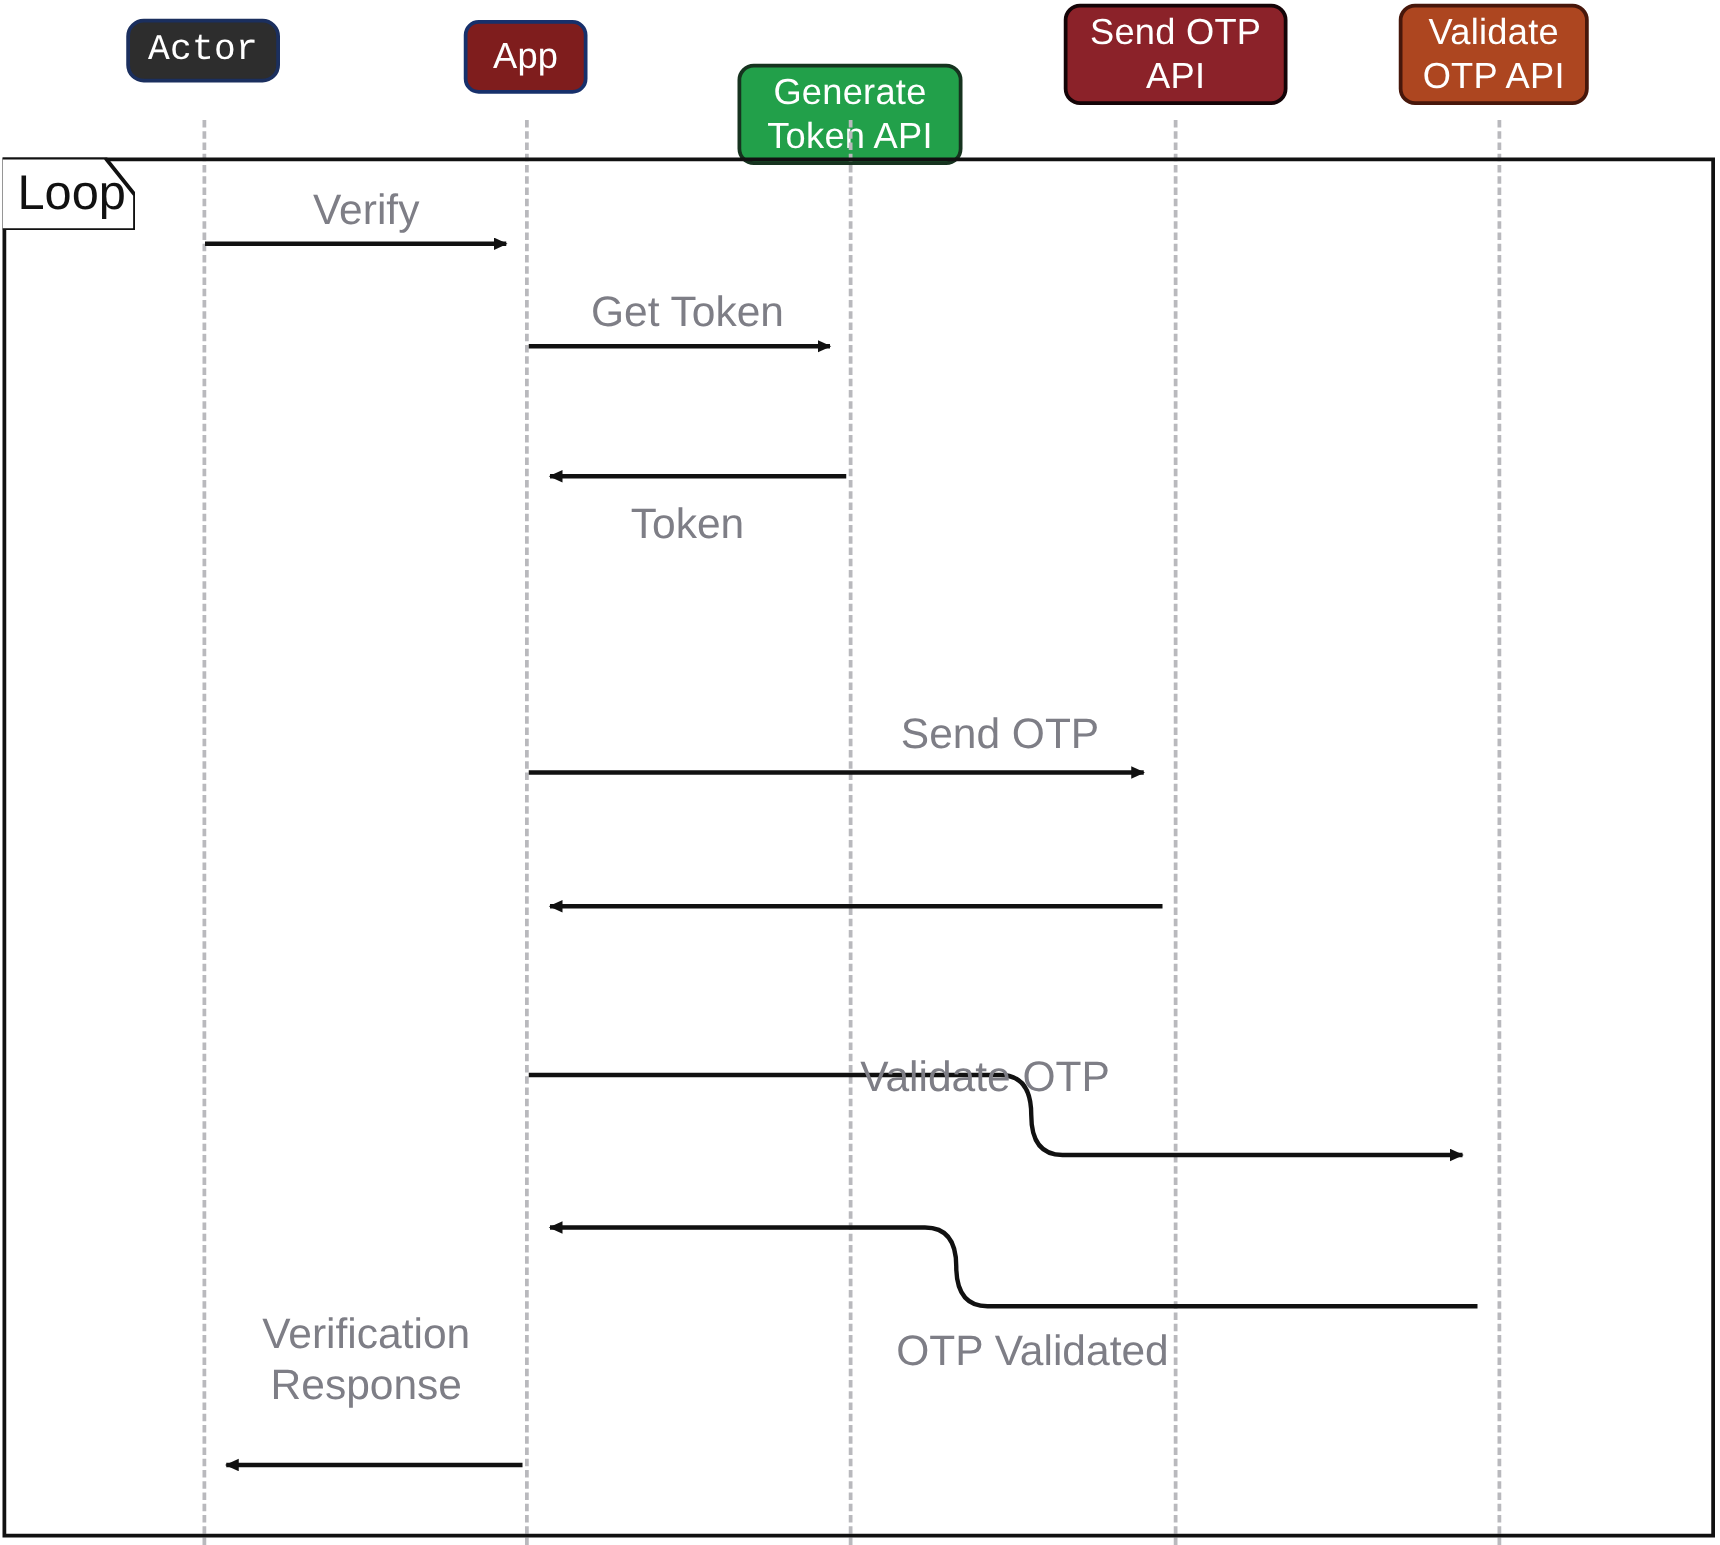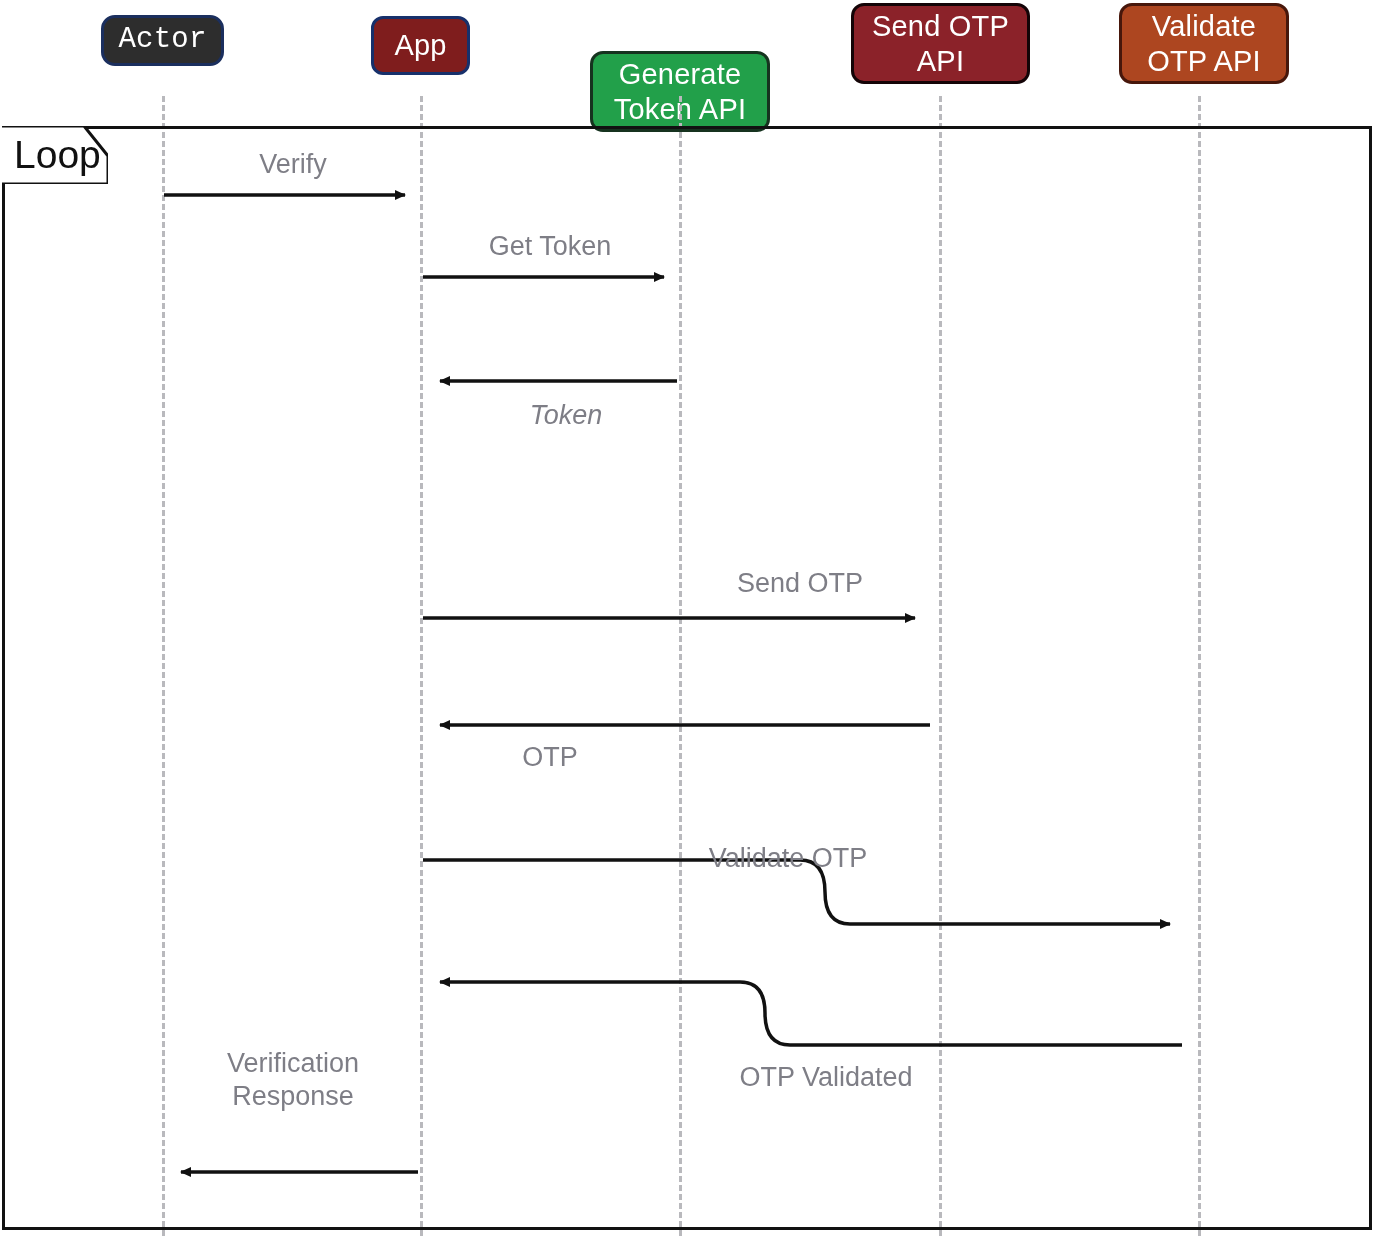--- a/index.html
+++ b/index.html
@@ -54,21 +54,21 @@
     border-radius: 13px;
     margin-top: 48px;
   }
   .node-send {
     left: 851px; top: 3px; width: 179px; height: 81px;
     background: #8b2229;
     border: 3px solid #140407;
     border-radius: 13px;
   }
   .node-validate {
-    left: 1119px; top: 3px; width: 170px; height: 81px;
+    left: 1119px; top: 3px; width: 152px; height: 81px;
     background: #ad4620;
     border: 3px solid #47170b;
     border-radius: 13px;
   }
 
   
   .lifeline {
     position: absolute;
     top: 96px;
     width: 0;
@@ -102,21 +102,21 @@
     position: absolute;
     left: 2px; top: 126px;
     width: 106px; height: 58px;
     pointer-events: none;
   }
 
   
   .msg-label {
     position: absolute;
     color: #7e7e86;
-    font-size: 27px;
+    font-size: 34px;
     line-height: 1.22;
     white-space: pre-line;
   }
   .msg-label.center { text-align: center; }
   .msg-label.left { text-align: left; }
 
   svg.wires {
     position: absolute;
     left: 0; top: 0;
     width: 1376px; height: 1236px;
@@ -186,26 +186,25 @@
 
     <path d="M 1182 1045 L 790 1045 Q 765 1045 765 1013 Q 765 982 740 982 L 440 982" fill="none" stroke="#111111" stroke-width="3.5" marker-end="url(#arrL)"></path>
 
     <line x1="418" y1="1172" x2="181" y2="1172" stroke="#111111" stroke-width="3.5" marker-end="url(#arrL)"></line>
   </svg>
 
   <div class="msg-label center" style="left:165px; top:148px; width:256px;">Verify</div>
 
   <div class="msg-label center" style="left:422px; top:230px; width:256px;">Get Token</div>
 
-  <div class="msg-label center" style="left:438px; top:399px; width:256px;font-style:italic;">Token</div>
+  <div class="msg-label center" style="left:422px; top:399px; width:256px;">Token</div>
 
 
   <div class="msg-label center" style="left:672px; top:567px; width:256px;">Send OTP</div>
 
-  <div class="msg-label center" style="left:422px; top:741px; width:256px;">OTP</div>
 
   <div class="msg-label center" style="left:660px; top:818px; width:256px;margin-top:24px;">Validate OTP</div>
 
   <div class="msg-label center" style="left:698px; top:1061px; width:256px;">OTP Validated</div>
 
   <div class="msg-label center" style="left:165px; top:1047px; width:256px;">Verification
 Response</div>
 
 </div>
 

